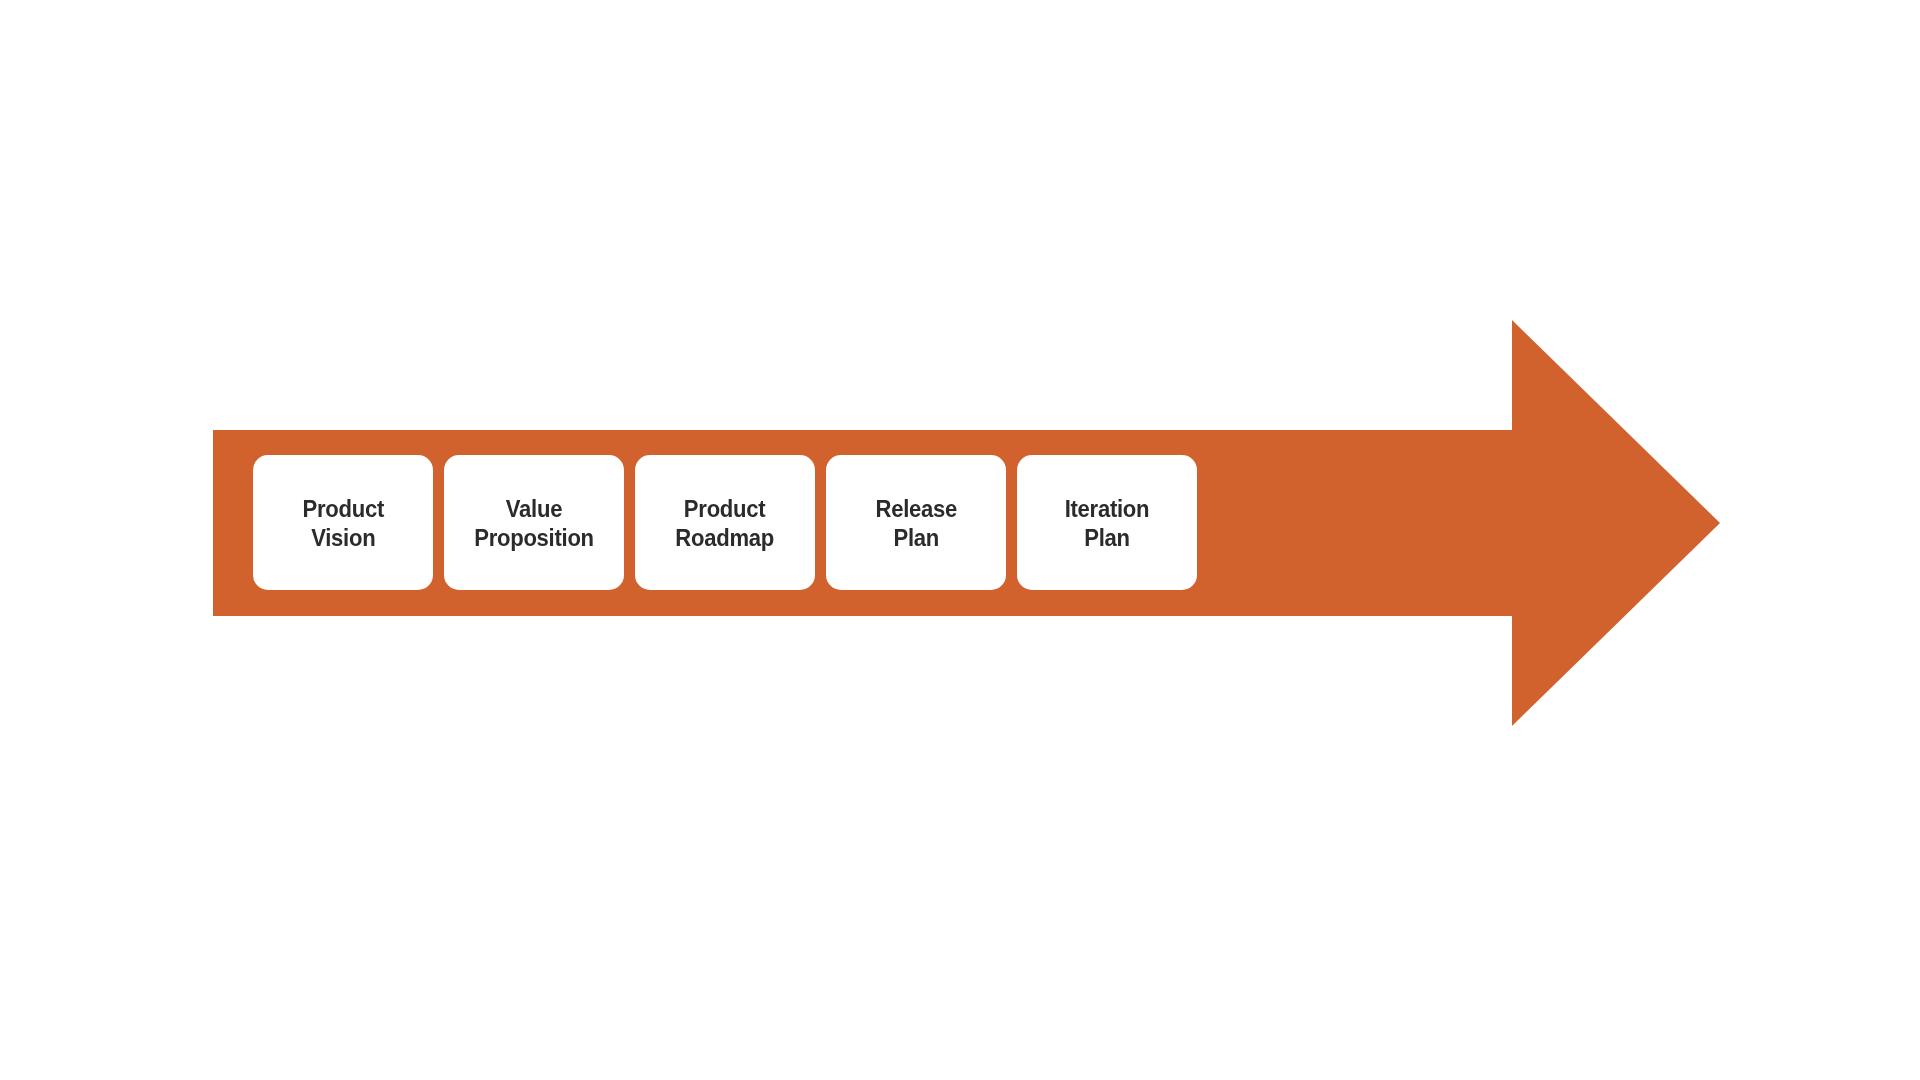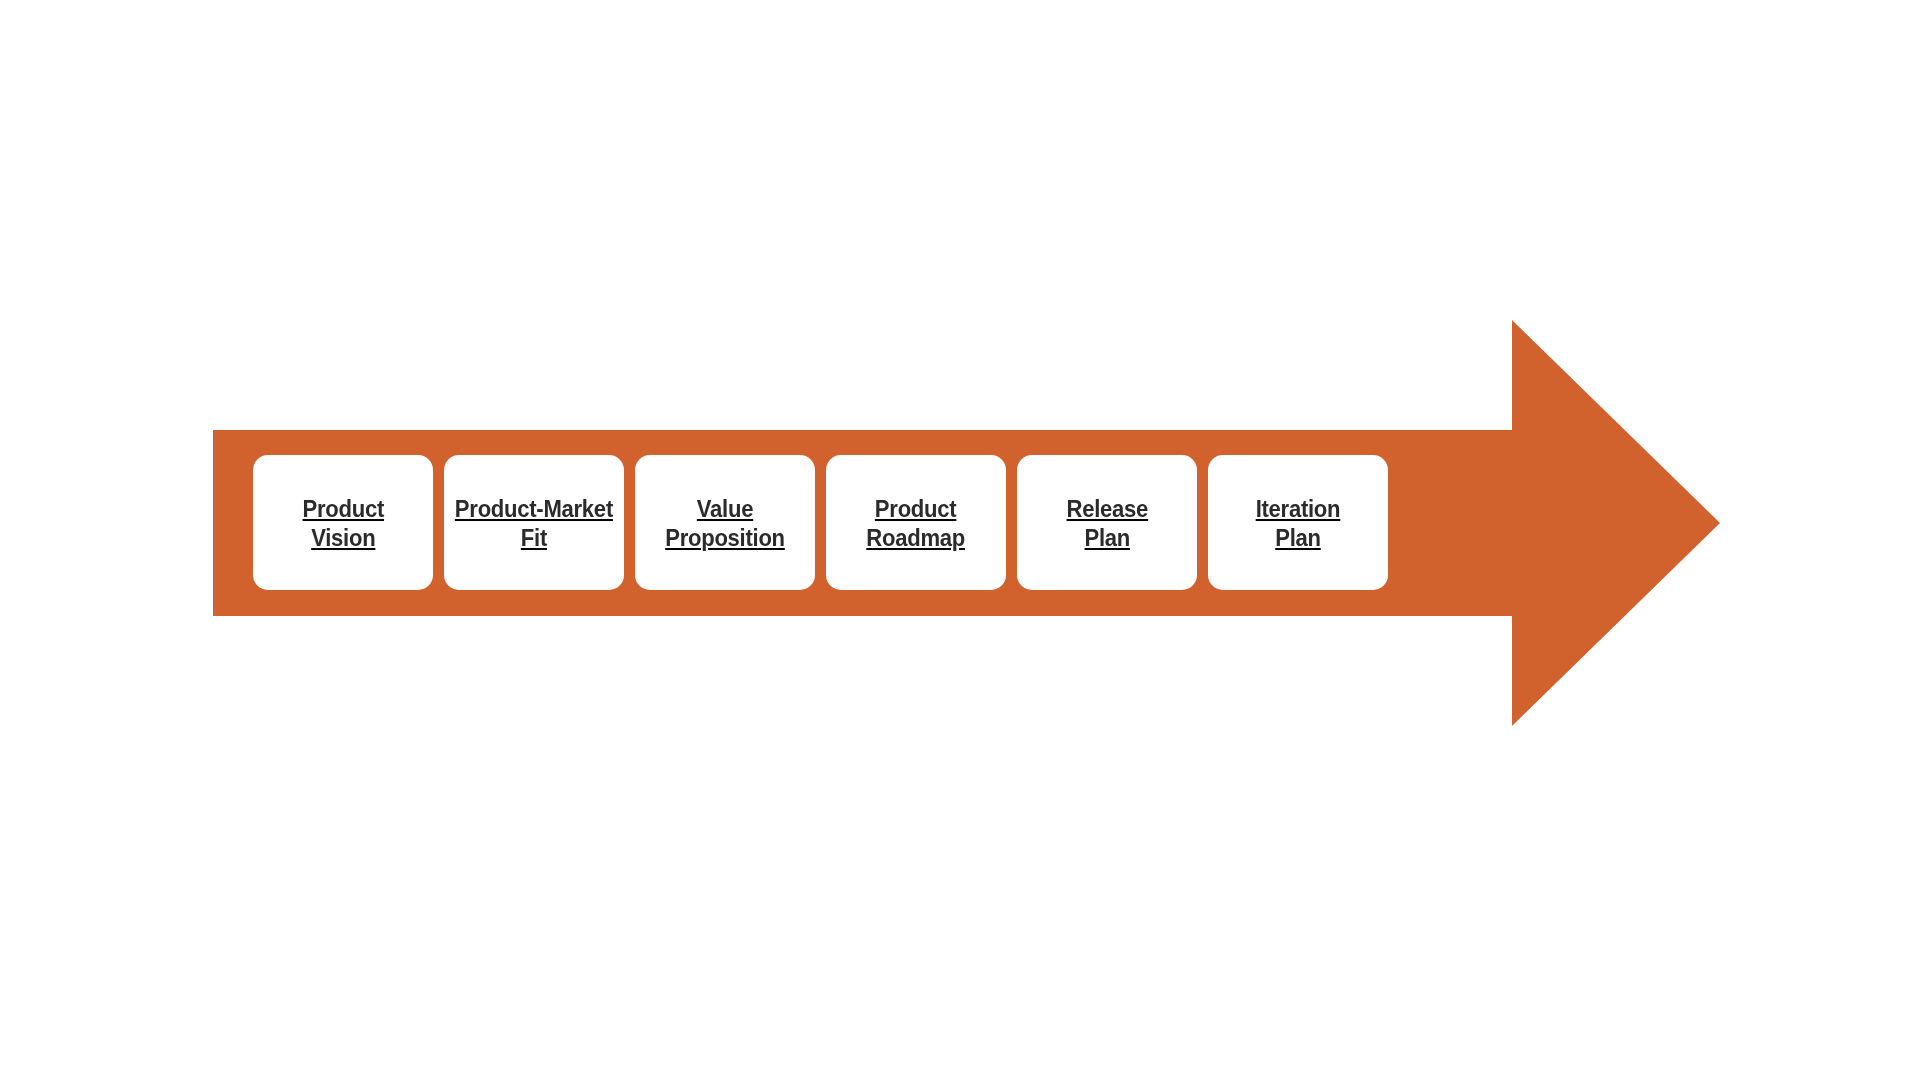--- a/index.html
+++ b/index.html
@@ -34,21 +34,20 @@
     border-bottom: 203px solid transparent;
     border-left: 208px solid var(--arrow, #d1622d);
   }
   
   .steps {
     position: absolute;
     left: 253px;
     top: 455px;
     display: flex;
     gap: 11px;
-    text-decoration: underline;
   }
   .step {
     width: 180px;
     height: 135px;
     background: var(--box, #ffffff);
     border-radius: 15px;
     display: flex;
     align-items: center;
     justify-content: center;
     text-align: center;
@@ -71,24 +70,20 @@
 
   <div class="arrow-shaft"></div>
   <div class="arrow-head"></div>
 
   <div class="steps">
     <div class="step">
       <span class="step-label">Product
 Vision</span>
     </div>
     <div class="step">
-      <span class="step-label">Product-Market
-Fit</span>
-    </div>
-    <div class="step">
       <span class="step-label">Value
 Proposition</span>
     </div>
     <div class="step">
       <span class="step-label">Product
 Roadmap</span>
     </div>
     <div class="step">
       <span class="step-label">Release
 Plan</span>

